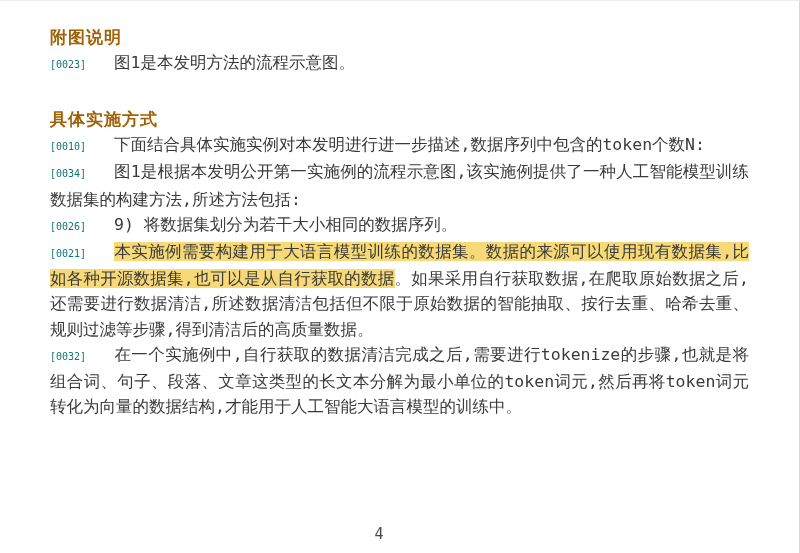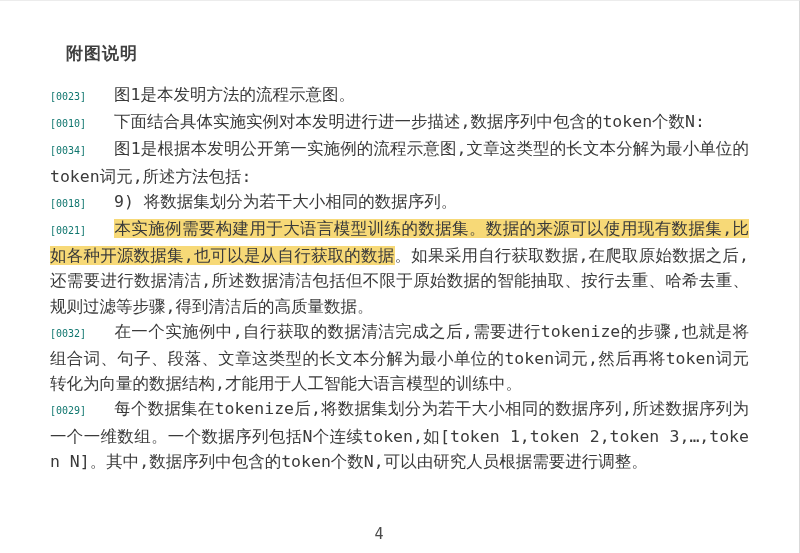--- a/index.html
+++ b/index.html
@@ -16,22 +16,22 @@
   .doc{
     position:absolute;
     left:50px;top:23px;
     width:699px;
   }
   .heading{
     font-family:"DejaVu Sans", sans-serif;
     font-weight:bold;
     font-size:17px;
     line-height:26px;
-    color:#404040;
-    margin:16px;
+    color:#a16207;
+    margin:0;
     letter-spacing:1px;
   }
   .heading.gap-above{margin-top:29px;}
   .para{
     margin:0;
     font-size:16.5px;
     line-height:25.2px;
     color:#3a3a3a;
     text-align:justify;
     word-break:break-all;
@@ -52,21 +52,21 @@
     color:#4a4a4a;
   }
 </style>
 </head>
 <body>
 
 <div class="page">
   <div class="doc">
       <h2 class="heading">附图说明</h2>
       <p class="para"><span class="ptag">[0023]</span><span>图1是本发明方法的流程示意图。</span></p>
+      <h2 class="heading gap-above">具体实施方式</h2>
       <p class="para"><span class="ptag">[0010]</span><span>下面结合具体实施实例对本发明进行进一步描述,数据序列中包含的token个数N:</span></p>
-      <p class="para"><span class="ptag">[0034]</span><span>图1是根据本发明公开第一实施例的流程示意图,文章这类型的长文本分解为最小单位的token词元,所述方法包括:</span></p>
-      <p class="para"><span class="ptag">[0018]</span><span>9) 将数据集划分为若干大小相同的数据序列。</span></p>
+      <p class="para"><span class="ptag">[0034]</span><span>图1是根据本发明公开第一实施例的流程示意图,该实施例提供了一种人工智能模型训练数据集的构建方法,所述方法包括:</span></p>
+      <p class="para"><span class="ptag">[0026]</span><span>9) 将数据集划分为若干大小相同的数据序列。</span></p>
       <p class="para"><span class="ptag">[0021]</span><span class="hl">本实施例需要构建用于大语言模型训练的数据集。数据的来源可以使用现有数据集,比如各种开源数据集,也可以是从自行获取的数据</span><span>。如果采用自行获取数据,在爬取原始数据之后,还需要进行数据清洁,所述数据清洁包括但不限于原始数据的智能抽取、按行去重、哈希去重、规则过滤等步骤,得到清洁后的高质量数据。</span></p>
       <p class="para"><span class="ptag">[0032]</span><span>在一个实施例中,自行获取的数据清洁完成之后,需要进行tokenize的步骤,也就是将组合词、句子、段落、文章这类型的长文本分解为最小单位的token词元,然后再将token词元转化为向量的数据结构,才能用于人工智能大语言模型的训练中。</span></p>
-      <p class="para"><span class="ptag">[0029]</span><span>每个数据集在tokenize后,将数据集划分为若干大小相同的数据序列,所述数据序列为一个一维数组。一个数据序列包括N个连续token,如[token 1,token 2,token 3,…,token N]。其中,数据序列中包含的token个数N,可以由研究人员根据需要进行调整。</span></p>
     </div>
   <div class="pagenum">4</div>
 </div>
 
 </body></html>

